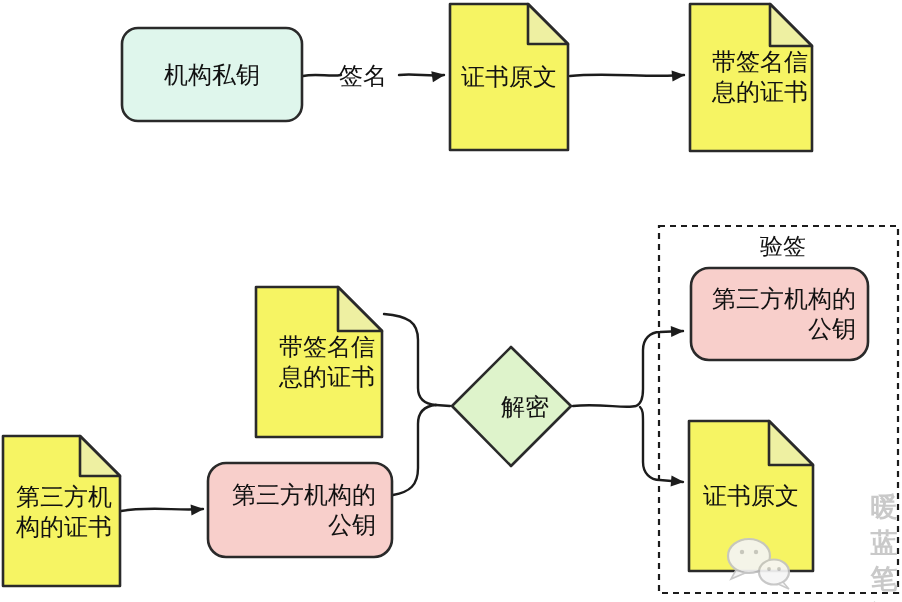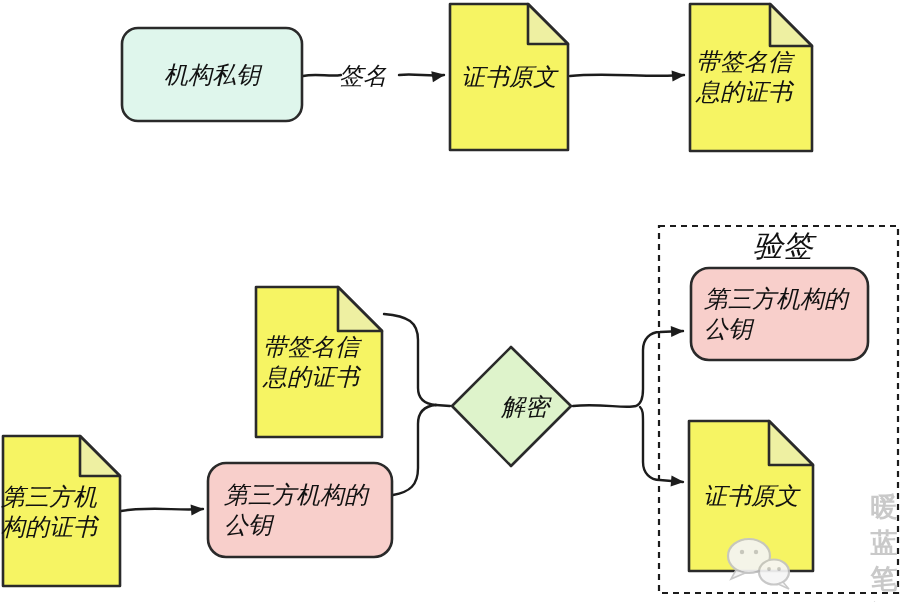--- a/index.html
+++ b/index.html
@@ -6,24 +6,24 @@
   .stage{
     position:relative;width:902px;height:602px;background:#ffffff;
     font-family:"Liberation Sans",sans-serif;overflow:hidden;
   }
   .stage svg{position:absolute;left:0;top:0;}
   .shape{stroke:#2a2a2a;stroke-width:2.6;stroke-linejoin:round;}
   .conn{stroke:#1c1c1c;stroke-width:2.4;fill:none;stroke-linecap:round;}
   .dashedbox{stroke:#1c1c1c;stroke-width:2.2;fill:none;stroke-dasharray:6 5;}
   .lbl{
     position:absolute;transform:translate(-50%,-50%);
-    text-align:left;font-size:24px;line-height:30px;font-weight:500;
-    color:#111;white-space:normal;font-style:italic;
+    text-align:right;font-size:24px;line-height:30px;font-weight:500;
+    color:#111;white-space:normal;
   }
-  .lbl.small{font-size:30px;}
+  .lbl.small{font-size:23px;}
   .wm-text{
     position:absolute;transform:translate(-50%,-50%);
     font-size:27px;letter-spacing:2px;color:#c9c9c9;font-weight:700;
   }
 </style>
 </head>
 <body>
 
 <div class="stage">
 
@@ -100,21 +100,21 @@
   <div class="lbl" style="left:509px;top:77px;">证书原文</div>
 
   <div class="lbl" style="left:752px;top:77px;width:112px;">带签名信息的证书</div>
 
   <div class="lbl small" style="left:783px;top:246px;">验签</div>
 
   <div class="lbl" style="left:780px;top:314px;width:152px;">第三方机构的公钥</div>
 
   <div class="lbl" style="left:319px;top:362px;width:112px;">带签名信息的证书</div>
 
-  <div class="lbl" style="left:51px;top:512px;width:100px;">第三方机构的证书</div>
+  <div class="lbl" style="left:62px;top:512px;width:100px;">第三方机构的证书</div>
 
   <div class="lbl" style="left:300px;top:510px;width:152px;">第三方机构的公钥</div>
 
   <div class="lbl" style="left:525px;top:407px;">解密</div>
 
   <div class="lbl" style="left:751px;top:496px;">证书原文</div>
 
   <div class="wm-text" style="left:885px;top:561px;text-align:center;">暖蓝笔记</div>
 
 </div>

